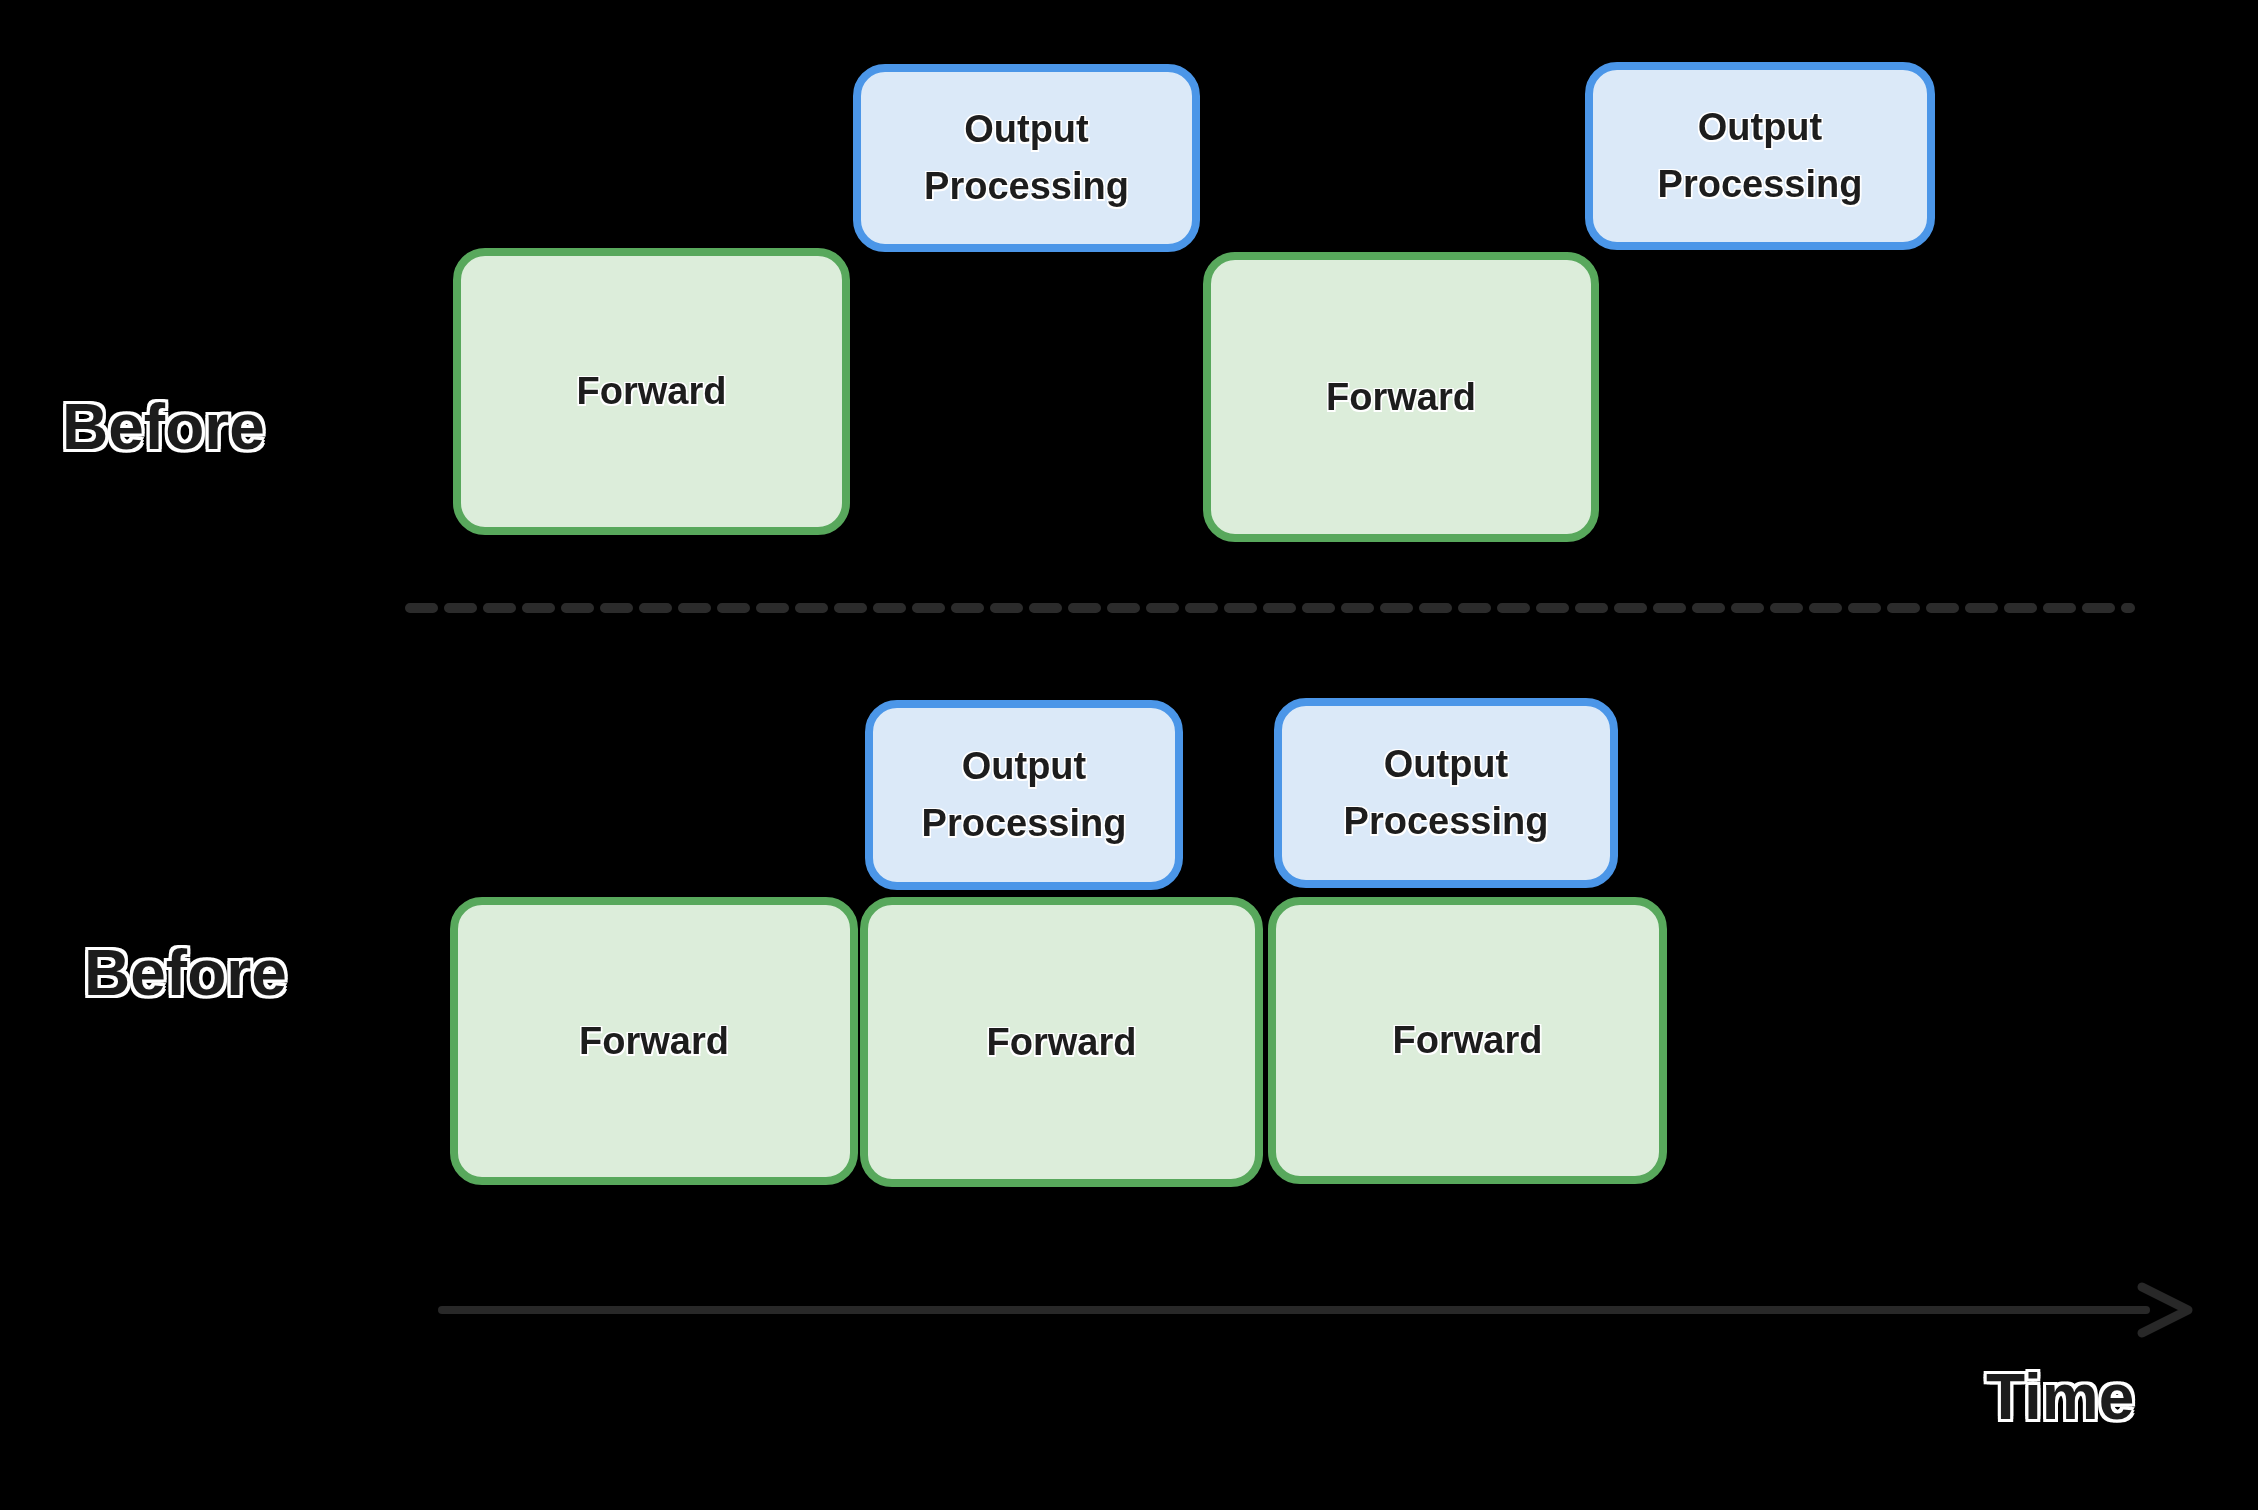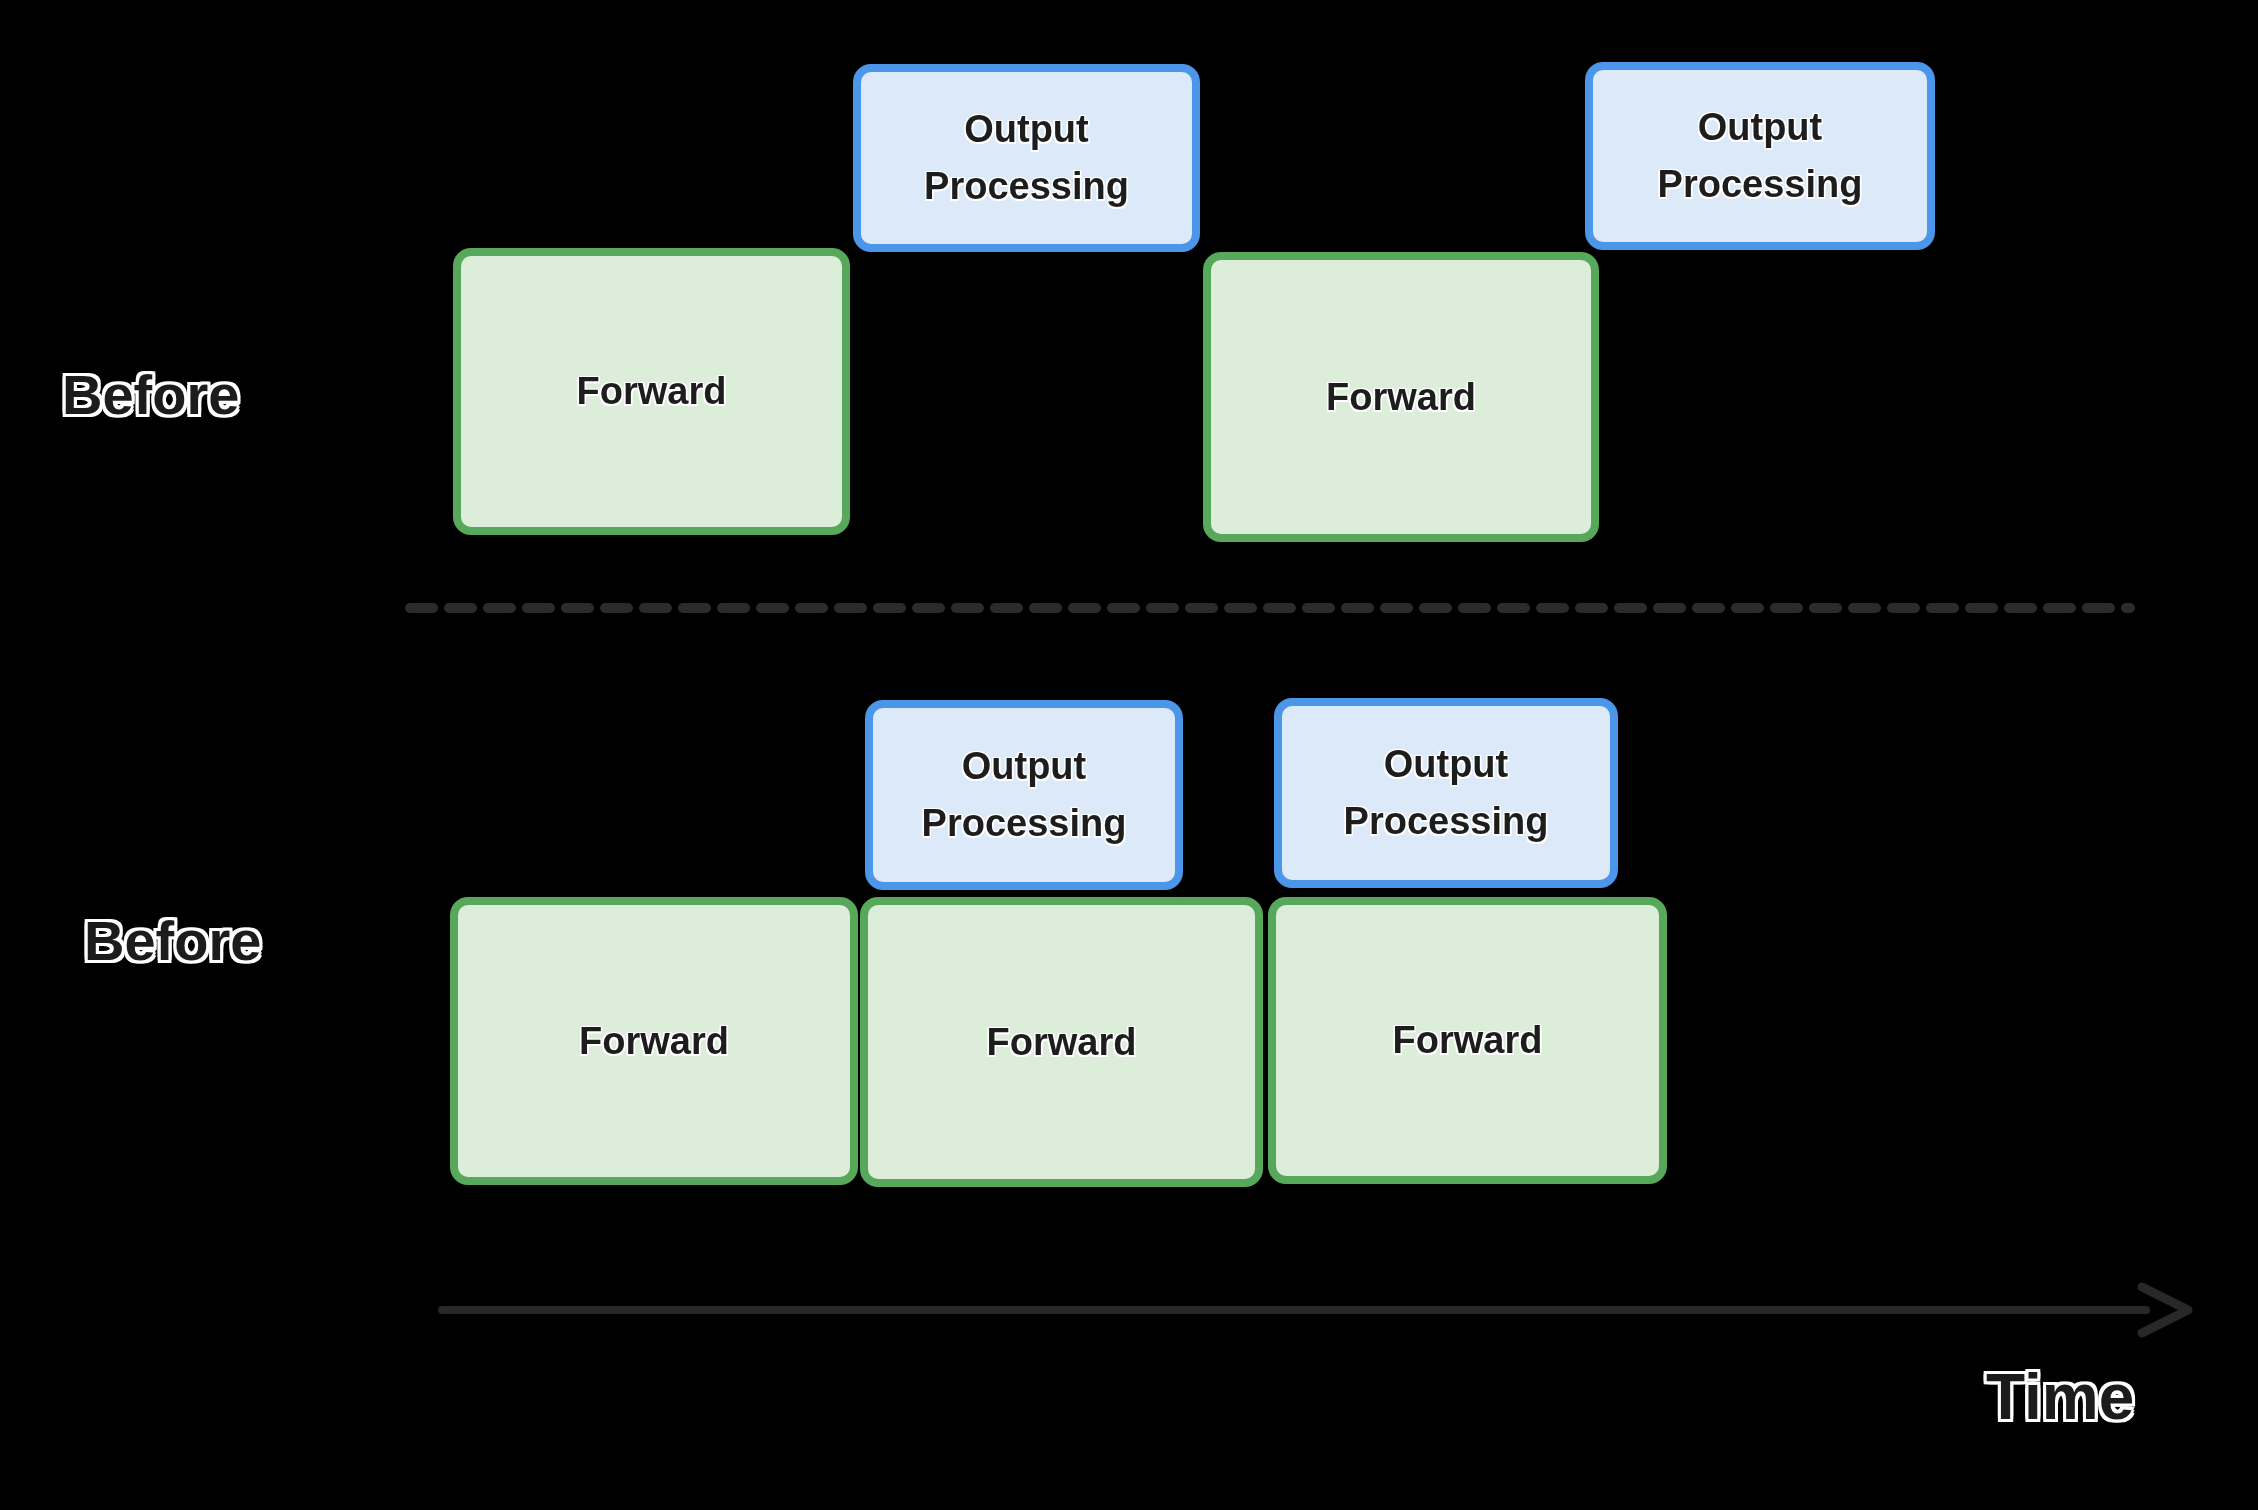--- a/index.html
+++ b/index.html
@@ -12,37 +12,38 @@
     width: 2258px;
     height: 1510px;
     background: var(--background, #000000);
     overflow: hidden;
     font-family: "Liberation Sans", sans-serif;
   }
 
   
   .row-label {
     position: absolute;
-    font-size: 56px;
+    font-size: 64px;
     font-weight: 700;
     letter-spacing: 0px;
     color: var(--label-text, #1c1c1c);
     text-shadow:
       -3px -3px 0 #ffffff,  3px -3px 0 #ffffff,
       -3px  3px 0 #ffffff,  3px  3px 0 #ffffff,
       -3px  0   0 #ffffff,  3px  0   0 #ffffff,
        0   -3px 0 #ffffff,  0    3px 0 #ffffff;
+    margin-top: 28px;
   }
 
   
   .box {
     position: absolute;
     box-sizing: border-box;
     border: 8px solid;
-    border-radius: 18px;
+    border-radius: 32px;
     display: flex;
     align-items: center;
     justify-content: center;
     text-align: center;
   }
   .box.forward {
     background: var(--forward-fill, #dcedda);
     border-color: var(--forward-border, #58a85c);
     z-index: 1;
   }

